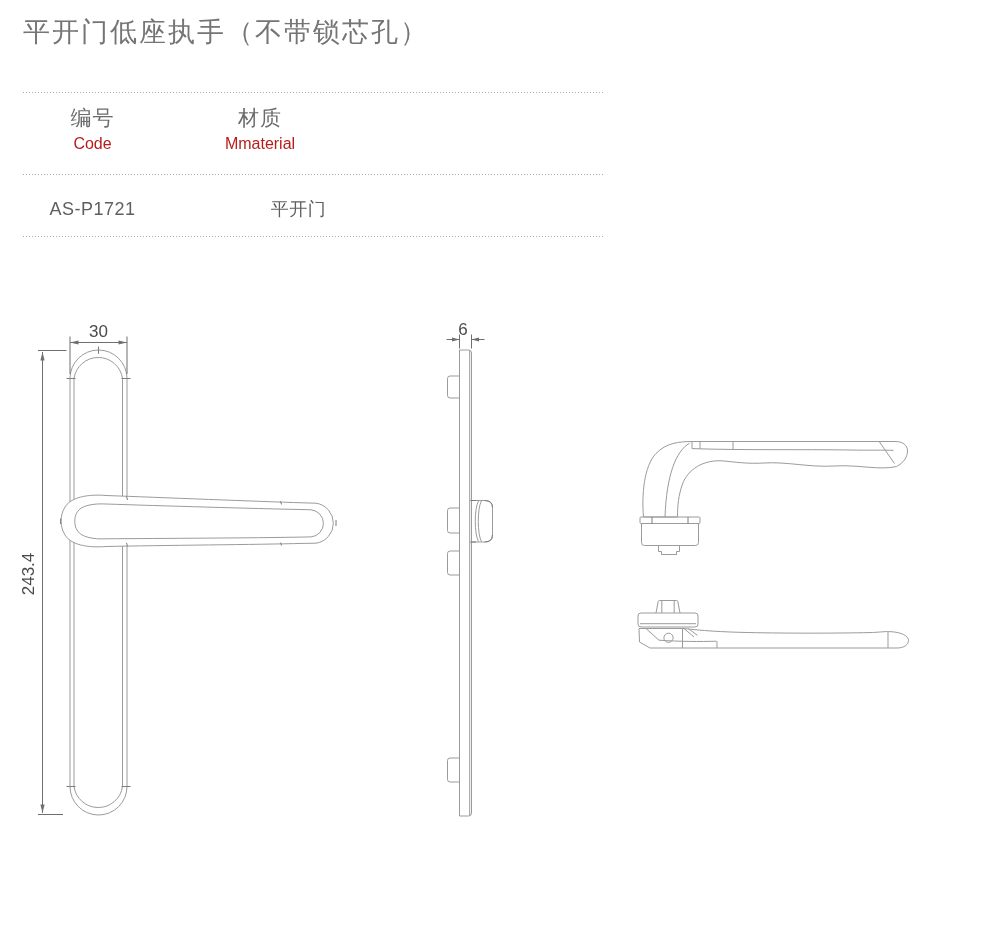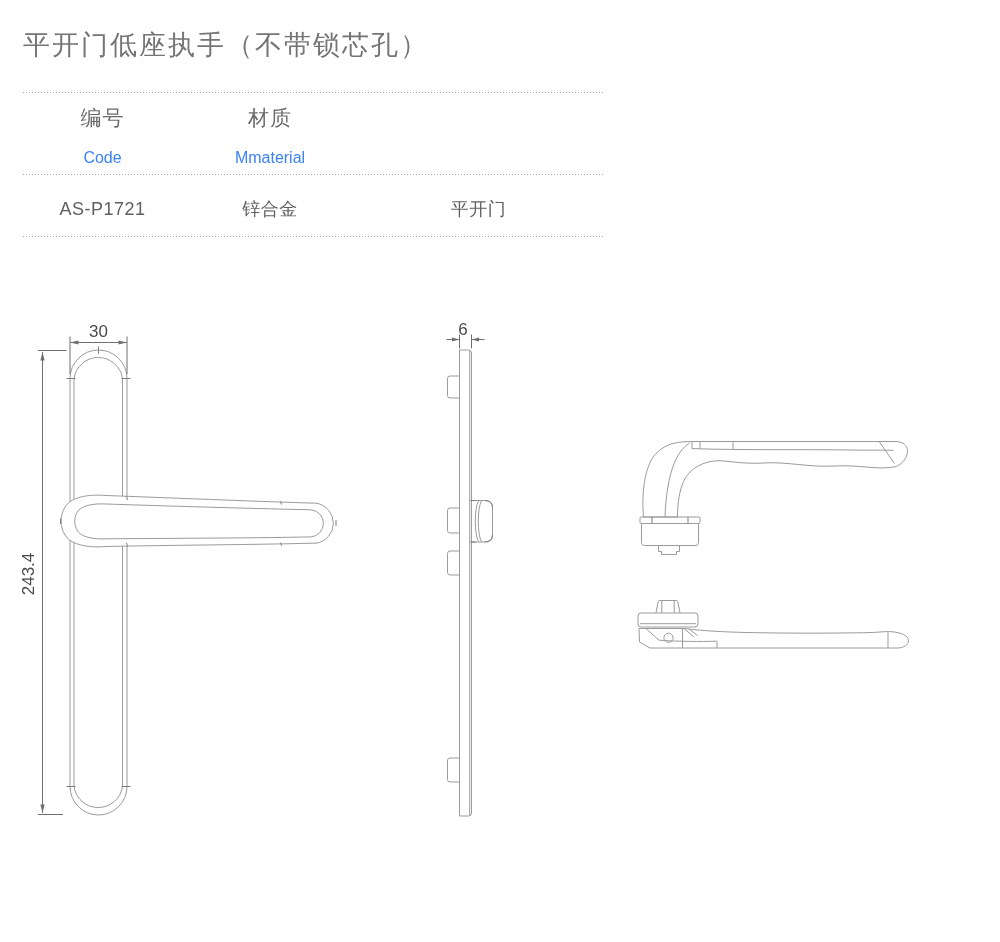--- a/index.html
+++ b/index.html
@@ -1,40 +1,40 @@
 <!DOCTYPE html>
 <html><head>
 <meta charset="utf-8">
 <style>
   html,body{margin:0;padding:0;background:#ffffff;}
   .page{
     position:relative;width:1000px;height:942px;background:#ffffff;
     font-family:"Liberation Sans",sans-serif;overflow:hidden;
   }
   .title{
-    position:absolute;left:23px;top:27px;margin:0;
+    position:absolute;left:23px;top:14px;margin:0;
     font-size:27px;font-weight:400;color:#757575;letter-spacing:2px;
   }
   .rule{
     position:absolute;left:23px;width:582px;height:2px;
     background-image:repeating-linear-gradient(90deg,#a9a9a9 0 1px,transparent 1px 3px);
     background-size:3px 1px;background-repeat:repeat-x;background-position:0 0;
   }
   .rule-1{top:92px;}
   .rule-2{top:174px;}
   .rule-3{top:236px;}
-  .thead,.trow{position:absolute;left:20px;width:582px;display:flex;}
+  .thead,.trow{position:absolute;left:10px;width:582px;display:flex;}
   .thead{top:105px;}
   .trow{top:195px;}
   .col{text-align:center;}
   .c1{width:165px;}
   .c2{width:170px;}
   .c3{width:247px;}
   .zh{font-size:21px;color:#6b6b6b;letter-spacing:1px;line-height:26px;}
-  .en{font-size:16px;color:#3b82f6;line-height:20px;margin-top:17px;}
+  .en{font-size:16px;color:#b91c1c;line-height:20px;margin-top:3px;}
   .val{font-size:18px;color:#5f5f5f;letter-spacing:0.5px;line-height:28px;}
   svg.drawing{position:absolute;left:0;top:0;width:1000px;height:942px;}
   svg text{font-family:"Liberation Sans",sans-serif;font-size:17px;fill:#4a4a4a;}
 </style>
 </head>
 <body>
 
 <div class="page">
 
   <h1 class="title">平开门低座执手（不带锁芯孔）</h1>
@@ -51,21 +51,20 @@
       <div class="en">Mmaterial</div>
     </div>
     <div class="col c3">
     </div>
   </div>
 
   <div class="rule rule-2"></div>
 
   <div class="trow">
     <div class="col c1 val">AS-P1721</div>
-    <div class="col c2 val">锌合金</div>
     <div class="col c3 val">平开门</div>
   </div>
 
   <div class="rule rule-3"></div>
 
   <svg class="drawing" viewBox="0 0 1000 942">
 
     <g stroke="#9b9b9b" fill="none" stroke-width="1">
       <path d="M70,378.5 A28.5,28.5 0 0 1 127,378.5 L127,786.5 A28.5,28.5 0 0 1 70,786.5 Z"></path>
       <path d="M74,378.5 A24.5,24.5 0 0 1 122.5,378.5"></path>

